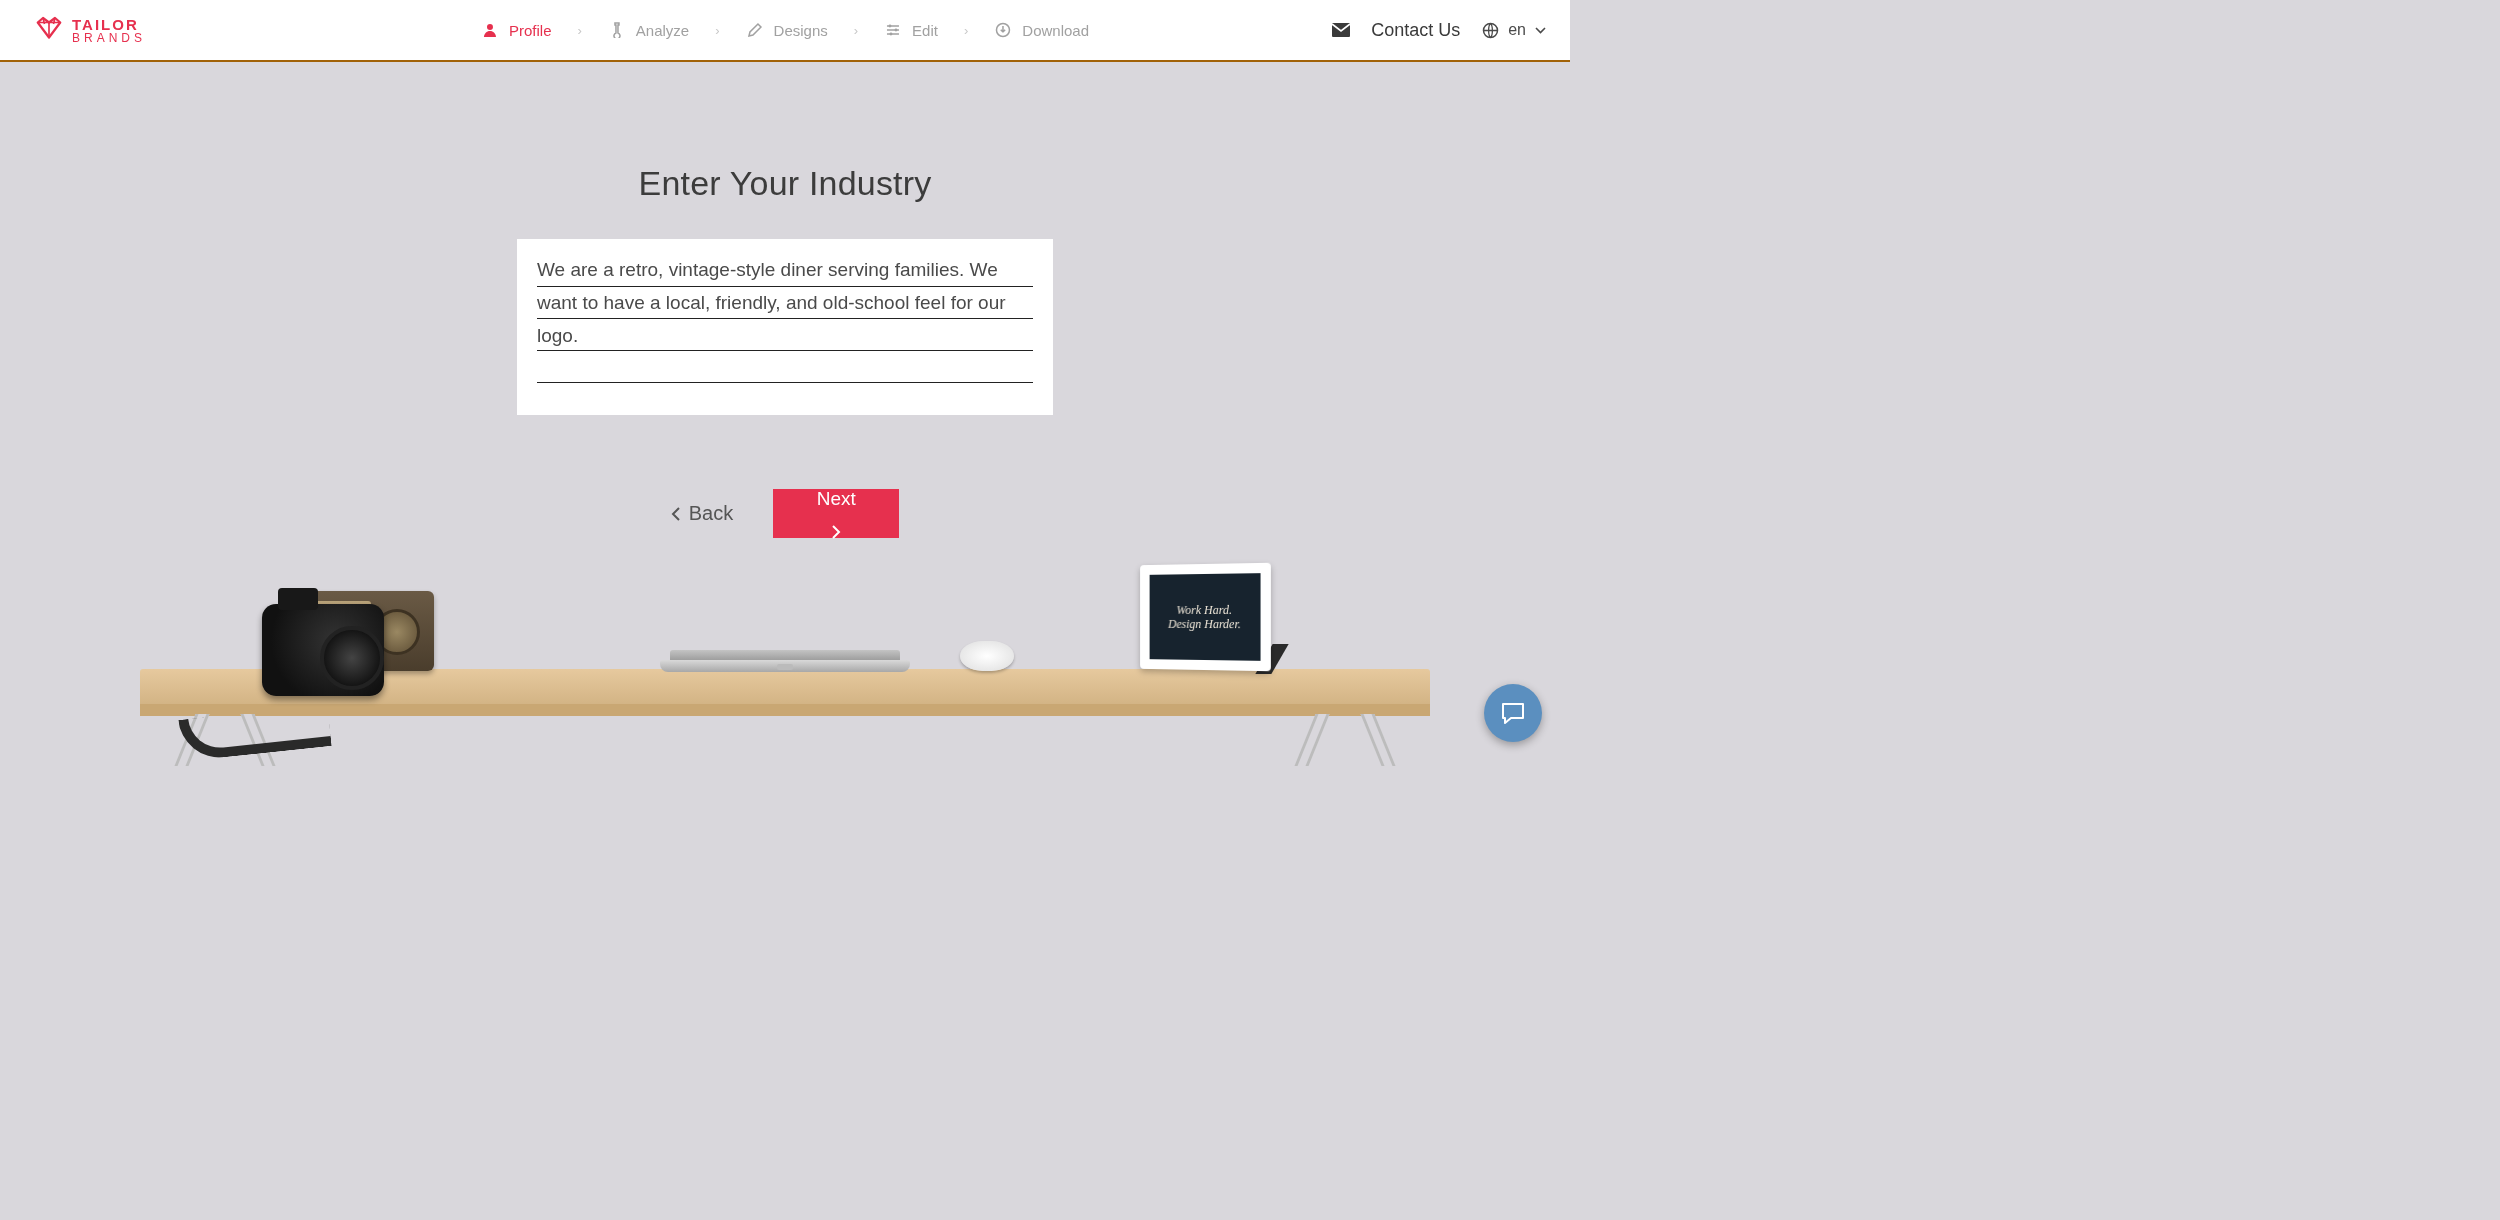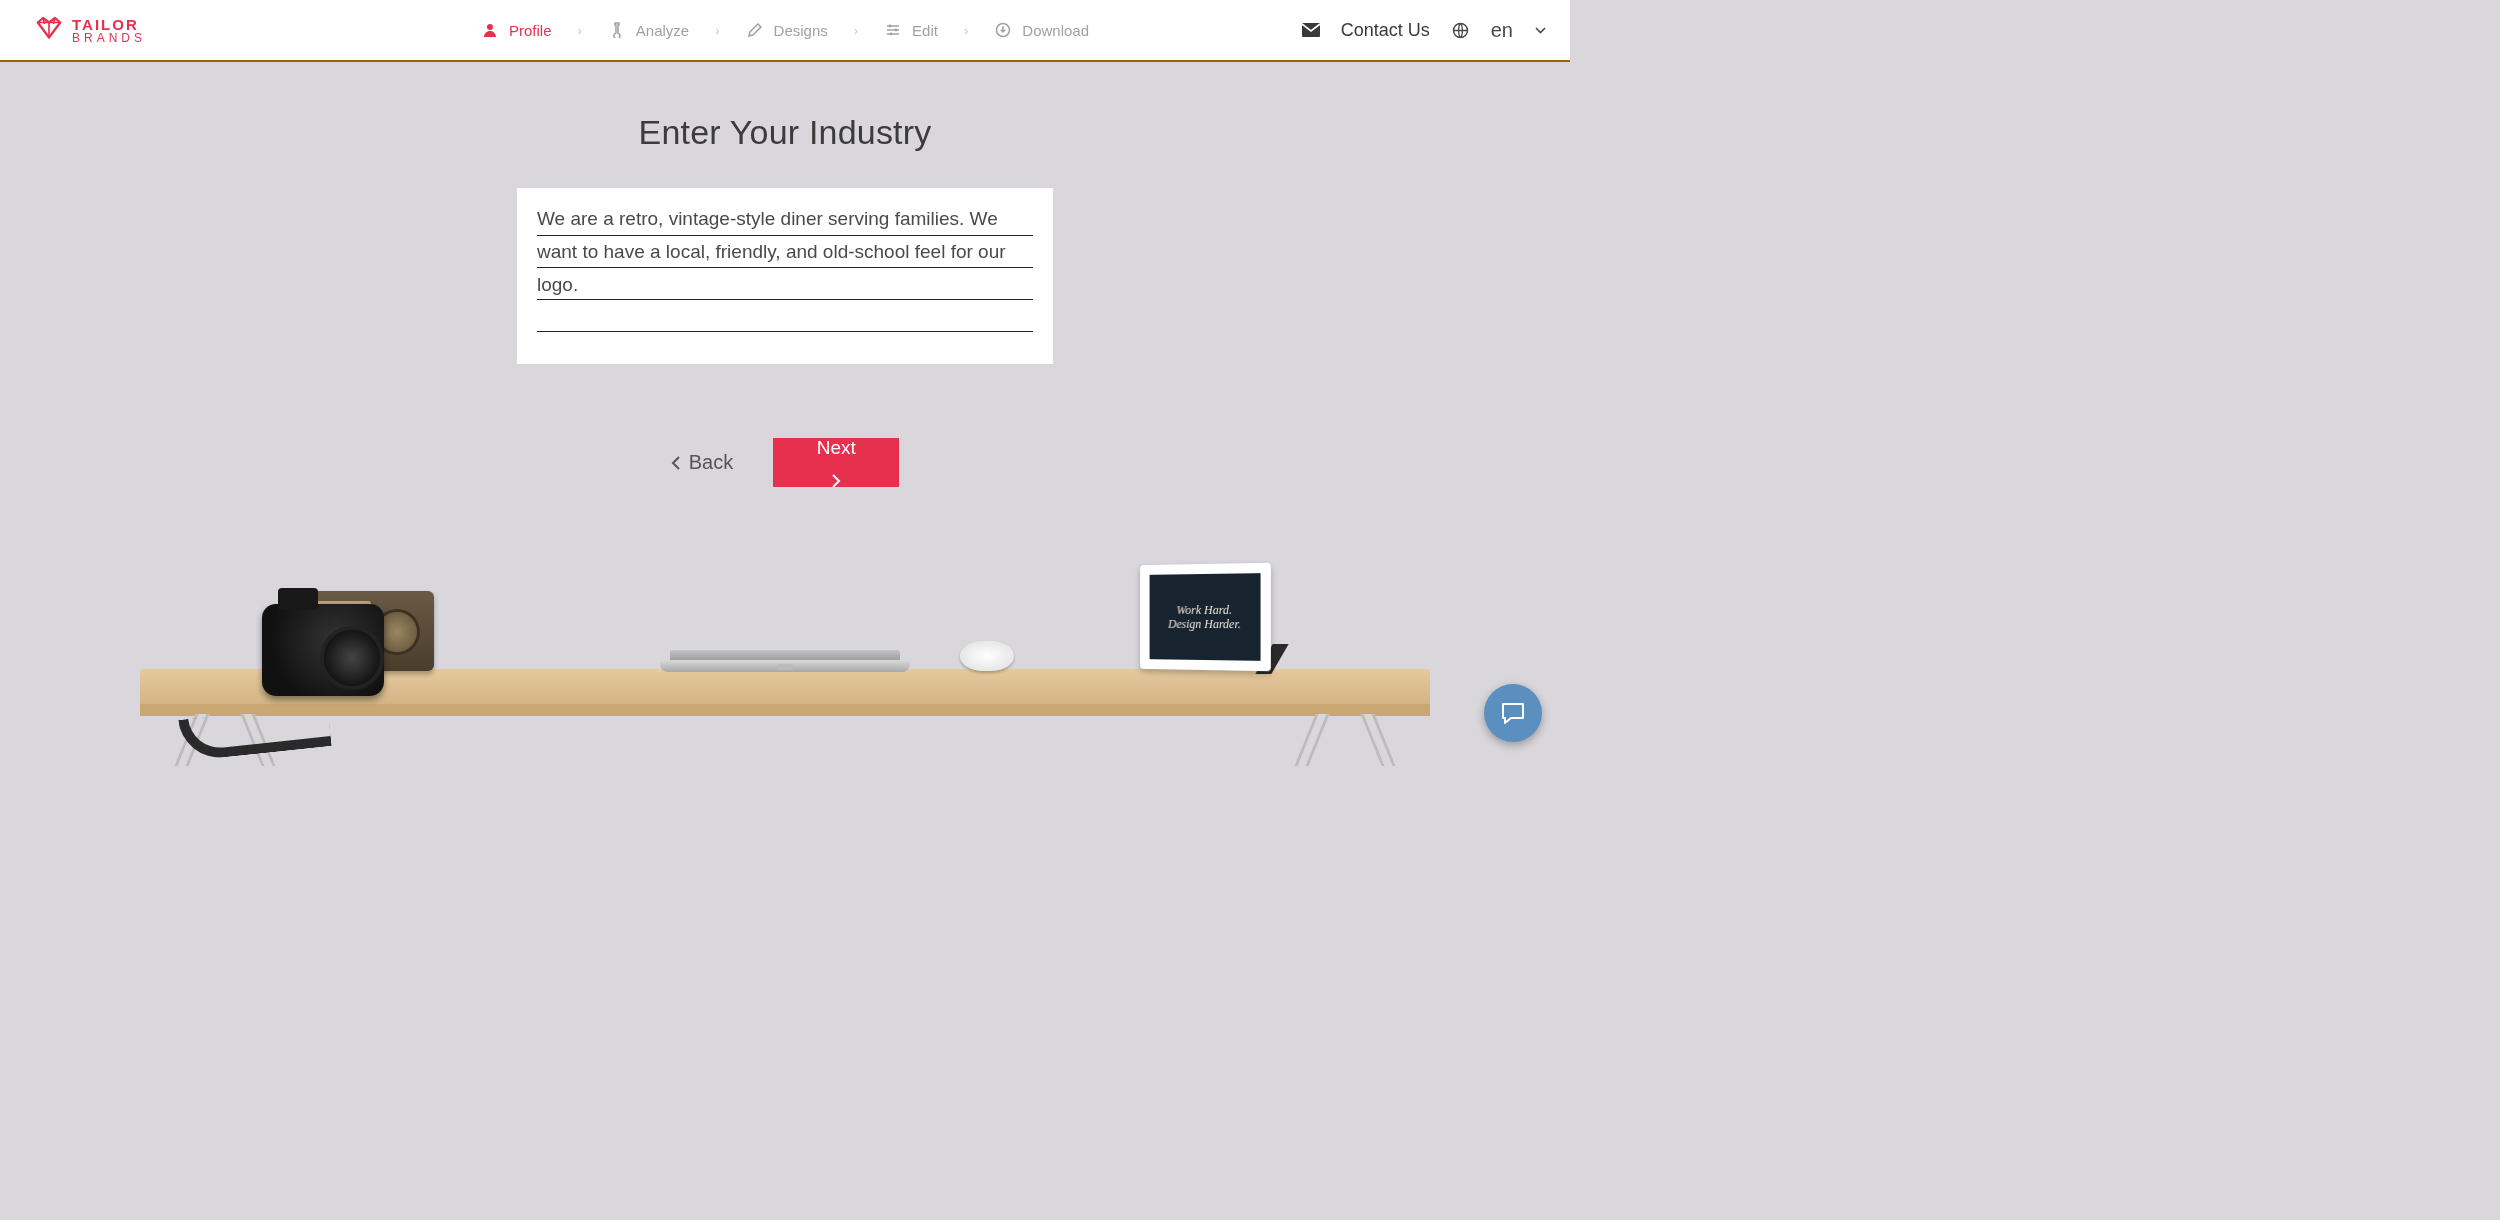--- a/index.html
+++ b/index.html
@@ -33,27 +33,27 @@
   .steps {
     position:absolute; left:50%; transform:translateX(-50%);
     display:flex; align-items:center; gap:26px;
   }
   .step { display:flex; align-items:center; gap:10px; color:#a1a1a1; font-size:15px; cursor:pointer; }
   .step.active { color:#e6304e; }
   .step .icon { width:18px; height:18px; display:flex; align-items:center; justify-content:center; }
   .chev-sep { color:#c8c8c8; font-size:13px; }
   .header-right { margin-left:auto; display:flex; align-items:center; gap:22px; }
   .contact { display:flex; align-items:center; gap:20px; color:#3a3a3a; font-size:18px; cursor:pointer;}
-  .lang { display:flex; align-items:center; gap:22px; color:#4a4a4a; font-size:20px; cursor:pointer;}
+  .lang { display:flex; align-items:center; gap:9px; color:#4a4a4a; font-size:16px; cursor:pointer;}
   
   .main {
     position: relative;
     height: calc(766px - 62px);
     display:flex; flex-direction:column; align-items:center;
-    padding-top: 51px;
+    padding-top: 102px;
   }
   .page-title { font-size:34px; font-weight:400; color:#3c3c3c; letter-spacing:0.2px; }
   .industry-input {
     margin-top:30px;
     width:536px; height:59px;
     background:#fff; border:none;
     font-size:25px; color:#4a4a4a; padding:0 20px;
     outline:none;
   }
   .subtitle { margin-top:40px; font-size:21px; color:#585858; text-align:center; }

